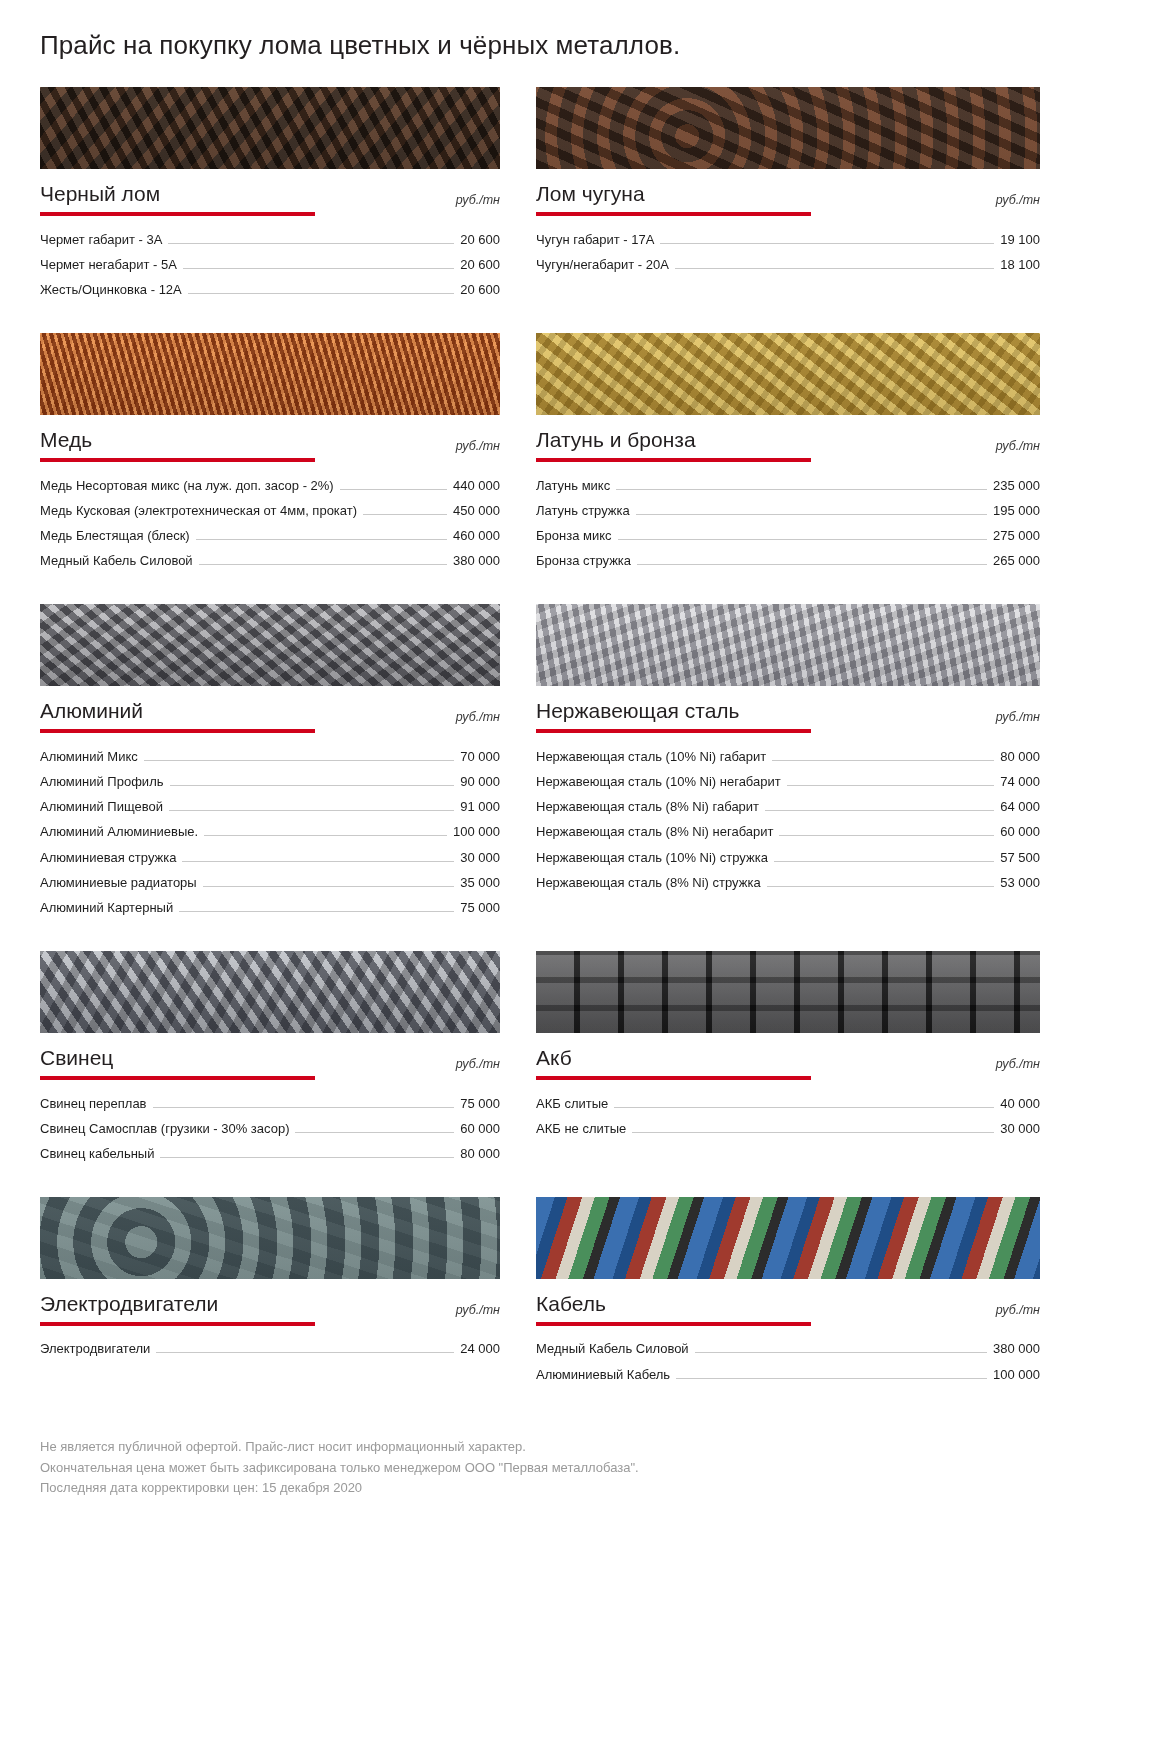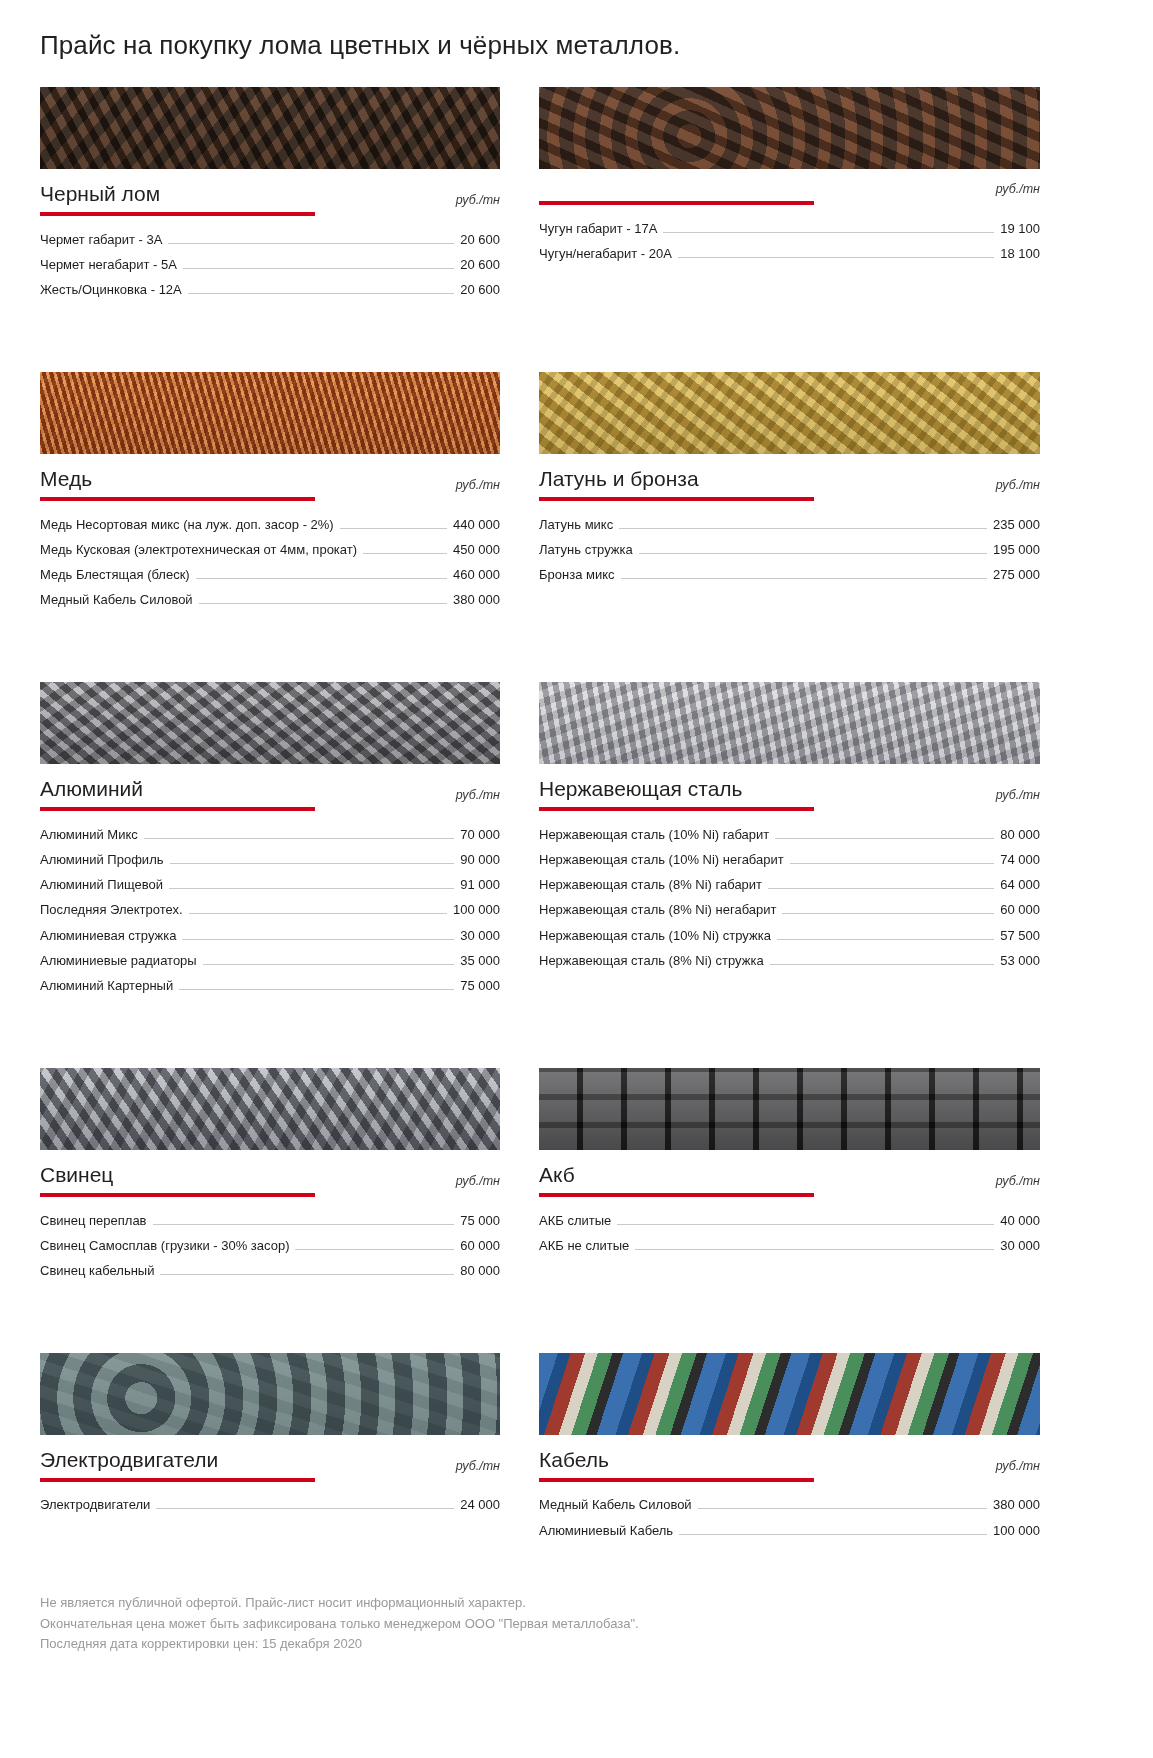--- a/index.html
+++ b/index.html
@@ -25,21 +25,20 @@
     font-weight: 400;
     color: #231f20;
     margin: 6px 0 26px 0;
     letter-spacing: 0.1px;
   }
   .grid {
     display: grid;
     grid-template-columns: 460px 1fr;
     column-gap: 36px;
     row-gap: 0px;
-    gap: 39px;
   }
   .card {
     margin-bottom: 30px;
     break-inside: avoid;
   }
   .card-photo {
     width: 100%;
     height: 82px;
     overflow: hidden;
     position: relative;
@@ -215,20 +214,21 @@
         </div>
       </div>
     </section>
 
     <section class="card">
       <div class="card-photo">
           <div class="tex tex-cast-iron"></div>
         </div>
       <div class="card-head">
         <div class="card-title-wrap">
+          <div class="card-title">Лом чугуна</div>
           <div class="title-rule"></div>
         </div>
         <div class="unit">руб./тн</div>
       </div>
       <div class="rows">
         <div class="row">
           <span class="name">Чугун габарит - 17А</span>
           <span class="dots"></span>
           <span class="price">19 100</span>
         </div>
@@ -295,20 +295,25 @@
         <div class="row">
           <span class="name">Латунь стружка</span>
           <span class="dots"></span>
           <span class="price">195 000</span>
         </div>
         <div class="row">
           <span class="name">Бронза микс</span>
           <span class="dots"></span>
           <span class="price">275 000</span>
         </div>
+        <div class="row">
+          <span class="name">Бронза стружка</span>
+          <span class="dots"></span>
+          <span class="price">265 000</span>
+        </div>
       </div>
     </section>
 
     <section class="card">
       <div class="card-photo">
           <div class="tex tex-alu"></div>
         </div>
       <div class="card-head">
         <div class="card-title-wrap">
           <div class="card-title">Алюминий</div>
@@ -326,21 +331,21 @@
           <span class="name">Алюминий Профиль</span>
           <span class="dots"></span>
           <span class="price">90 000</span>
         </div>
         <div class="row">
           <span class="name">Алюминий Пищевой</span>
           <span class="dots"></span>
           <span class="price">91 000</span>
         </div>
         <div class="row">
-          <span class="name">Последняя Электротех.</span>
+          <span class="name">Алюминий Алюминиевые.</span>
           <span class="dots"></span>
           <span class="price">100 000</span>
         </div>
         <div class="row">
           <span class="name">Алюминиевая стружка</span>
           <span class="dots"></span>
           <span class="price">30 000</span>
         </div>
         <div class="row">
           <span class="name">Алюминиевые радиаторы</span>

